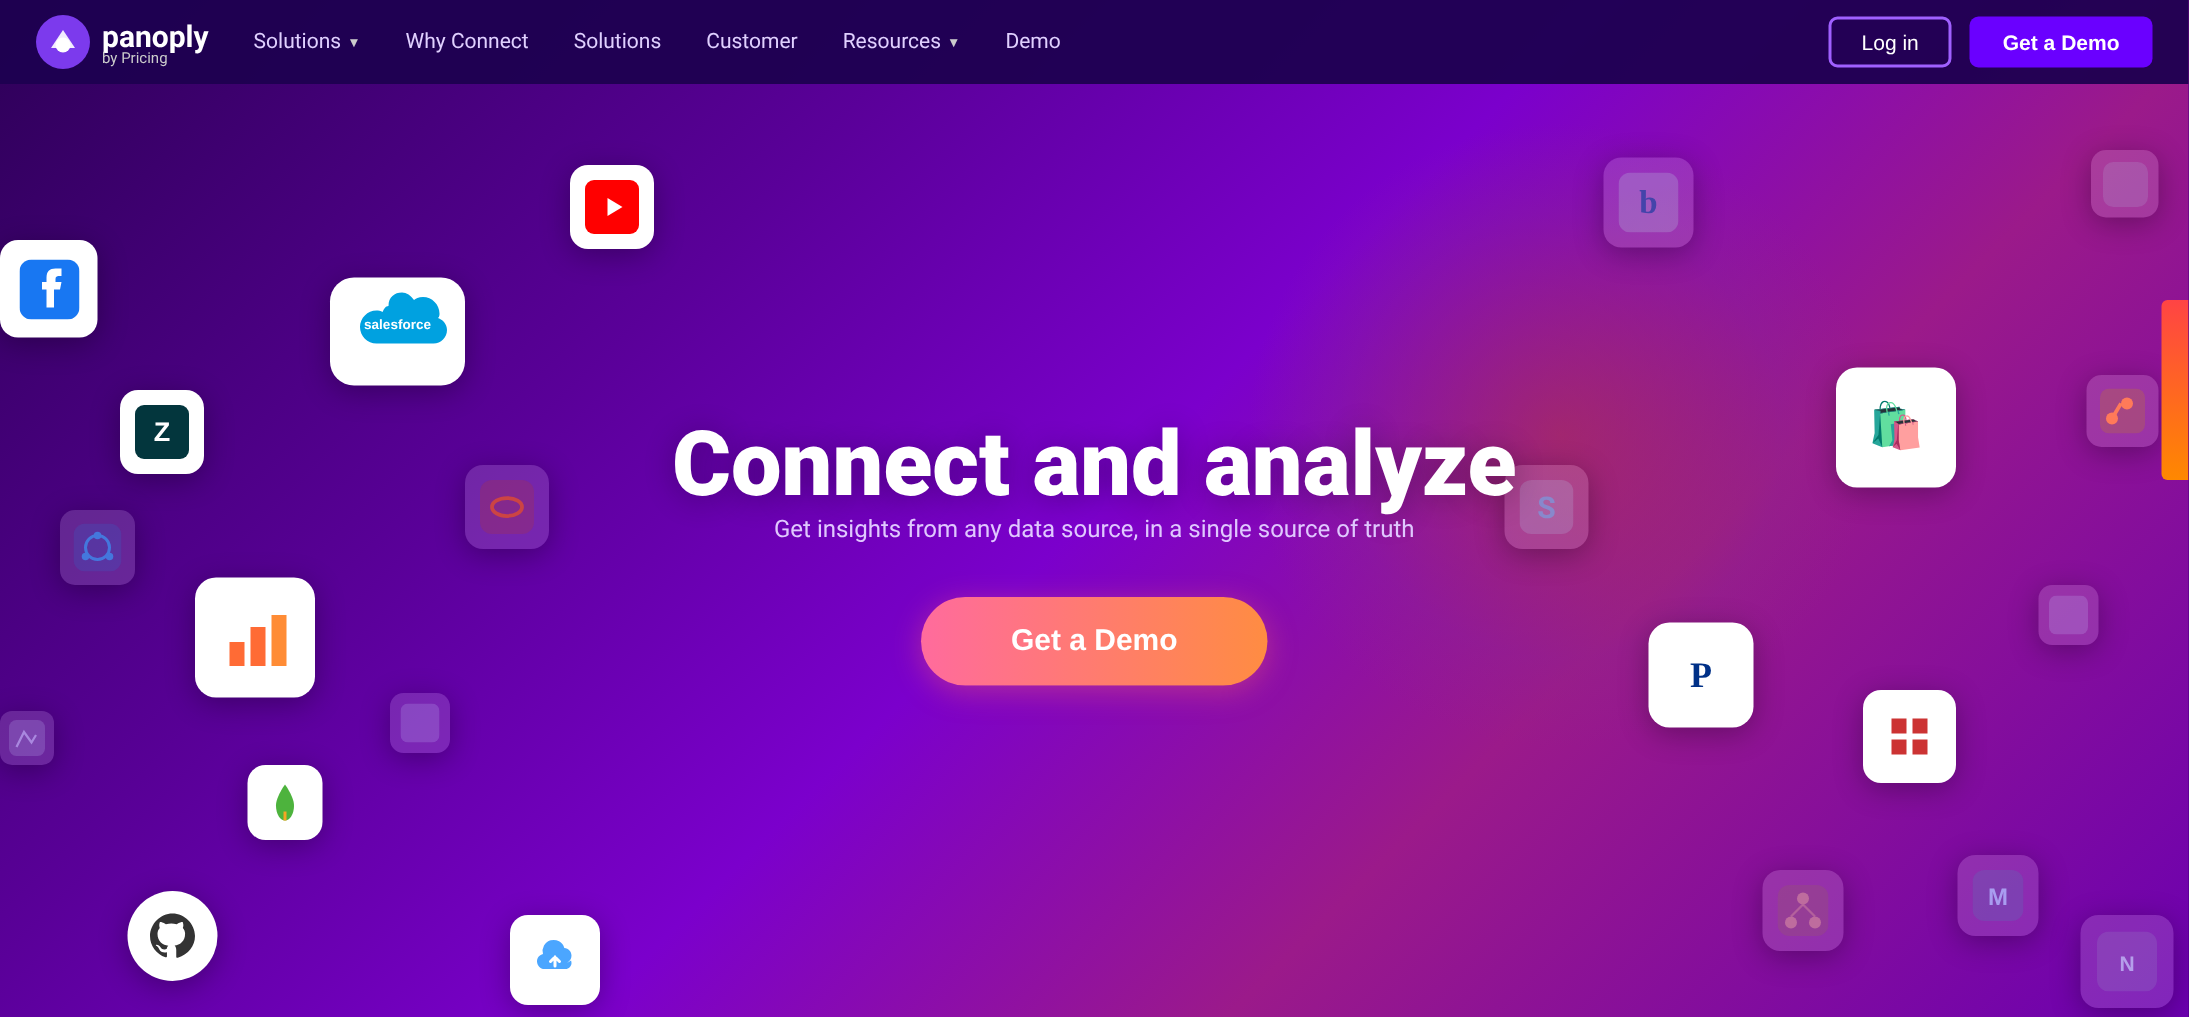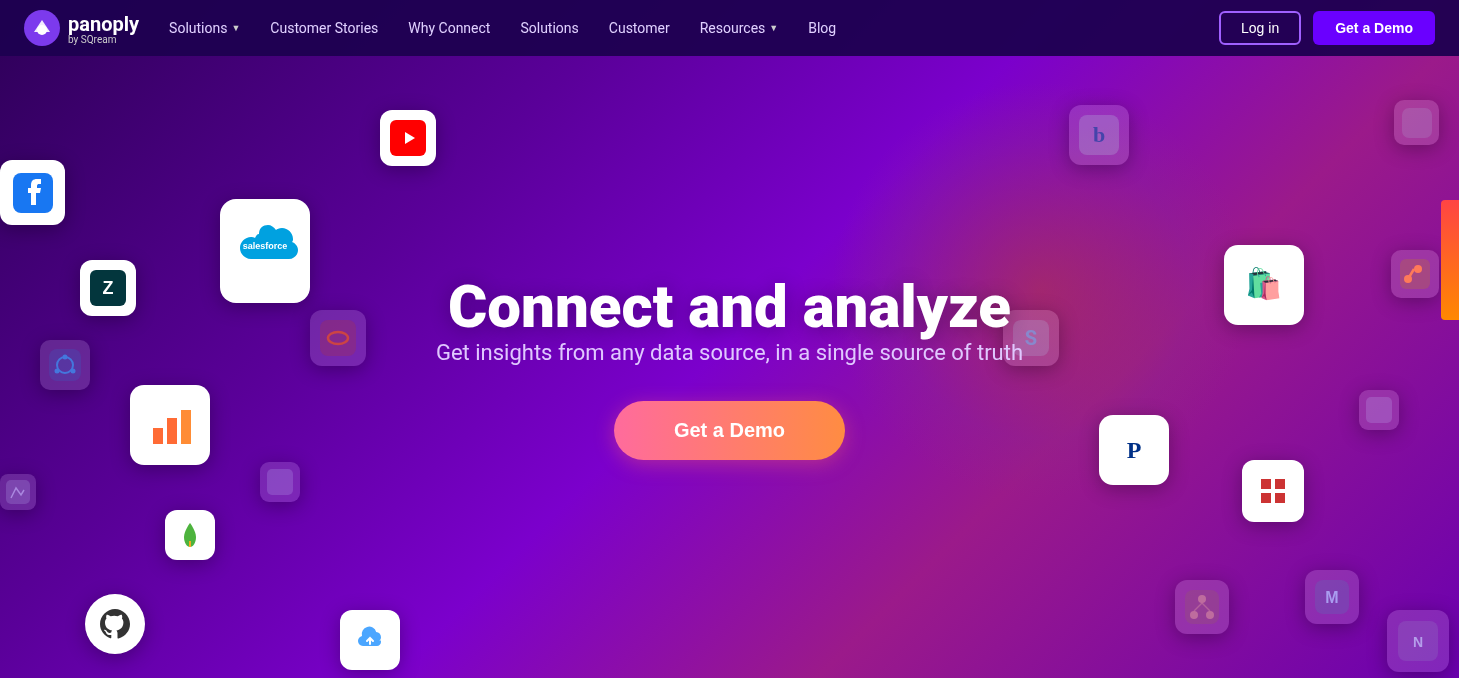--- a/index.html
+++ b/index.html
@@ -133,21 +133,21 @@
     }
     .hero-title {
       color: #fff;
       font-size: 60px;
       font-weight: 900;
       line-height: 1.1;
       text-shadow: 0 2px 20px rgba(0,0,0,0.3);
     }
     .hero-subtitle {
       color: #e0c8ff;
-      font-size: 22px;
+      font-size: 16px;
       margin-bottom: 36px;
       font-weight: 400;
     }
     .btn-demo-hero {
       background: linear-gradient(90deg, #ff6b9d, #ff8c42, #ff6b9d);
       background-size: 200% 100%;
       color: #fff;
       padding: 18px 60px;
       border-radius: 50px;
       font-size: 20px;
@@ -163,21 +163,21 @@
       border-radius: 16px;
       display: flex;
       align-items: center;
       justify-content: center;
       font-size: 28px;
       box-shadow: 0 4px 20px rgba(0,0,0,0.3);
     }
 
     
     .icon-facebook { width: 65px; height: 65px; background: #fff; top: 160px; left: 0px; border-radius: 12px; }
-    .icon-salesforce { width: 90px; height: 104px; background: #fff; top: 199px; left: 220px; border-radius: 16px; }
+    .icon-salesforce { width: 90px; height: 72px; background: #fff; top: 185px; left: 220px; border-radius: 16px; }
     .icon-zendesk { width: 56px; height: 56px; background: #fff; top: 260px; left: 80px; border-radius: 12px; }
     .icon-youtube { width: 56px; height: 56px; background: #fff; top: 110px; left: 380px; border-radius: 12px; }
     .icon-shopify { width: 80px; height: 80px; background: #fff; top: 245px; right: 155px; border-radius: 14px; }
     .icon-bing { width: 60px; height: 60px; background: rgba(255,255,255,0.15); top: 105px; right: 330px; border-radius: 12px; }
     .icon-hubspot { width: 48px; height: 48px; background: rgba(255,255,255,0.15); top: 250px; right: 20px; border-radius: 10px; }
     .icon-stripe { width: 56px; height: 56px; background: rgba(255,255,255,0.15); top: 310px; left: 310px; border-radius: 12px; }
     .icon-segment { width: 50px; height: 50px; background: rgba(255,255,255,0.15); top: 340px; left: 40px; border-radius: 10px; }
     .icon-segment2 { width: 45px; height: 45px; background: rgba(255,255,255,0.15); top: 100px; right: 20px; border-radius: 10px; }
     .icon-skimlinks { width: 56px; height: 56px; background: rgba(255,255,255,0.15); top: 310px; right: 400px; border-radius: 12px; }
     .icon-paypal { width: 70px; height: 70px; background: #fff; top: 415px; right: 290px; border-radius: 14px; }
@@ -199,46 +199,43 @@
 
 <nav>
   <a class="nav-logo">
     <svg class="logo-icon" viewBox="0 0 36 36" fill="none" xmlns="http://www.w3.org/2000/svg">
       <circle cx="18" cy="18" r="18" fill="#7c3aed"></circle>
       <path d="M10 22 L18 10 L26 22 Z" fill="white" opacity="0.9"></path>
       <circle cx="18" cy="20" r="5" fill="white"></circle>
     </svg>
     <div class="logo-text">
       <span class="logo-name">panoply</span>
-      <span class="logo-sub">by SQream</span>
+      <span class="logo-sub">by Pricing</span>
     </div>
   </a>
   <div class="nav-links">
     <div class="nav-link">
       <span>Solutions</span>
       <span class="nav-chevron">▼</span>
     </div>
     <div class="nav-link">
-      <span>Customer Stories</span>
-    </div>
-    <div class="nav-link">
       <span>Why Connect</span>
     </div>
     <div class="nav-link">
       <span>Solutions</span>
     </div>
     <div class="nav-link">
       <span>Customer</span>
     </div>
     <div class="nav-link">
       <span>Resources</span>
       <span class="nav-chevron">▼</span>
     </div>
     <div class="nav-link">
-      <span>Blog</span>
+      <span>Demo</span>
     </div>
   </div>
   <div class="nav-actions">
     <button class="btn-login">Log in</button>
     <button class="btn-demo-nav">Get a Demo</button>
   </div>
 </nav>
 
 <div class="hero">
   <div class="bg-circle"></div>

